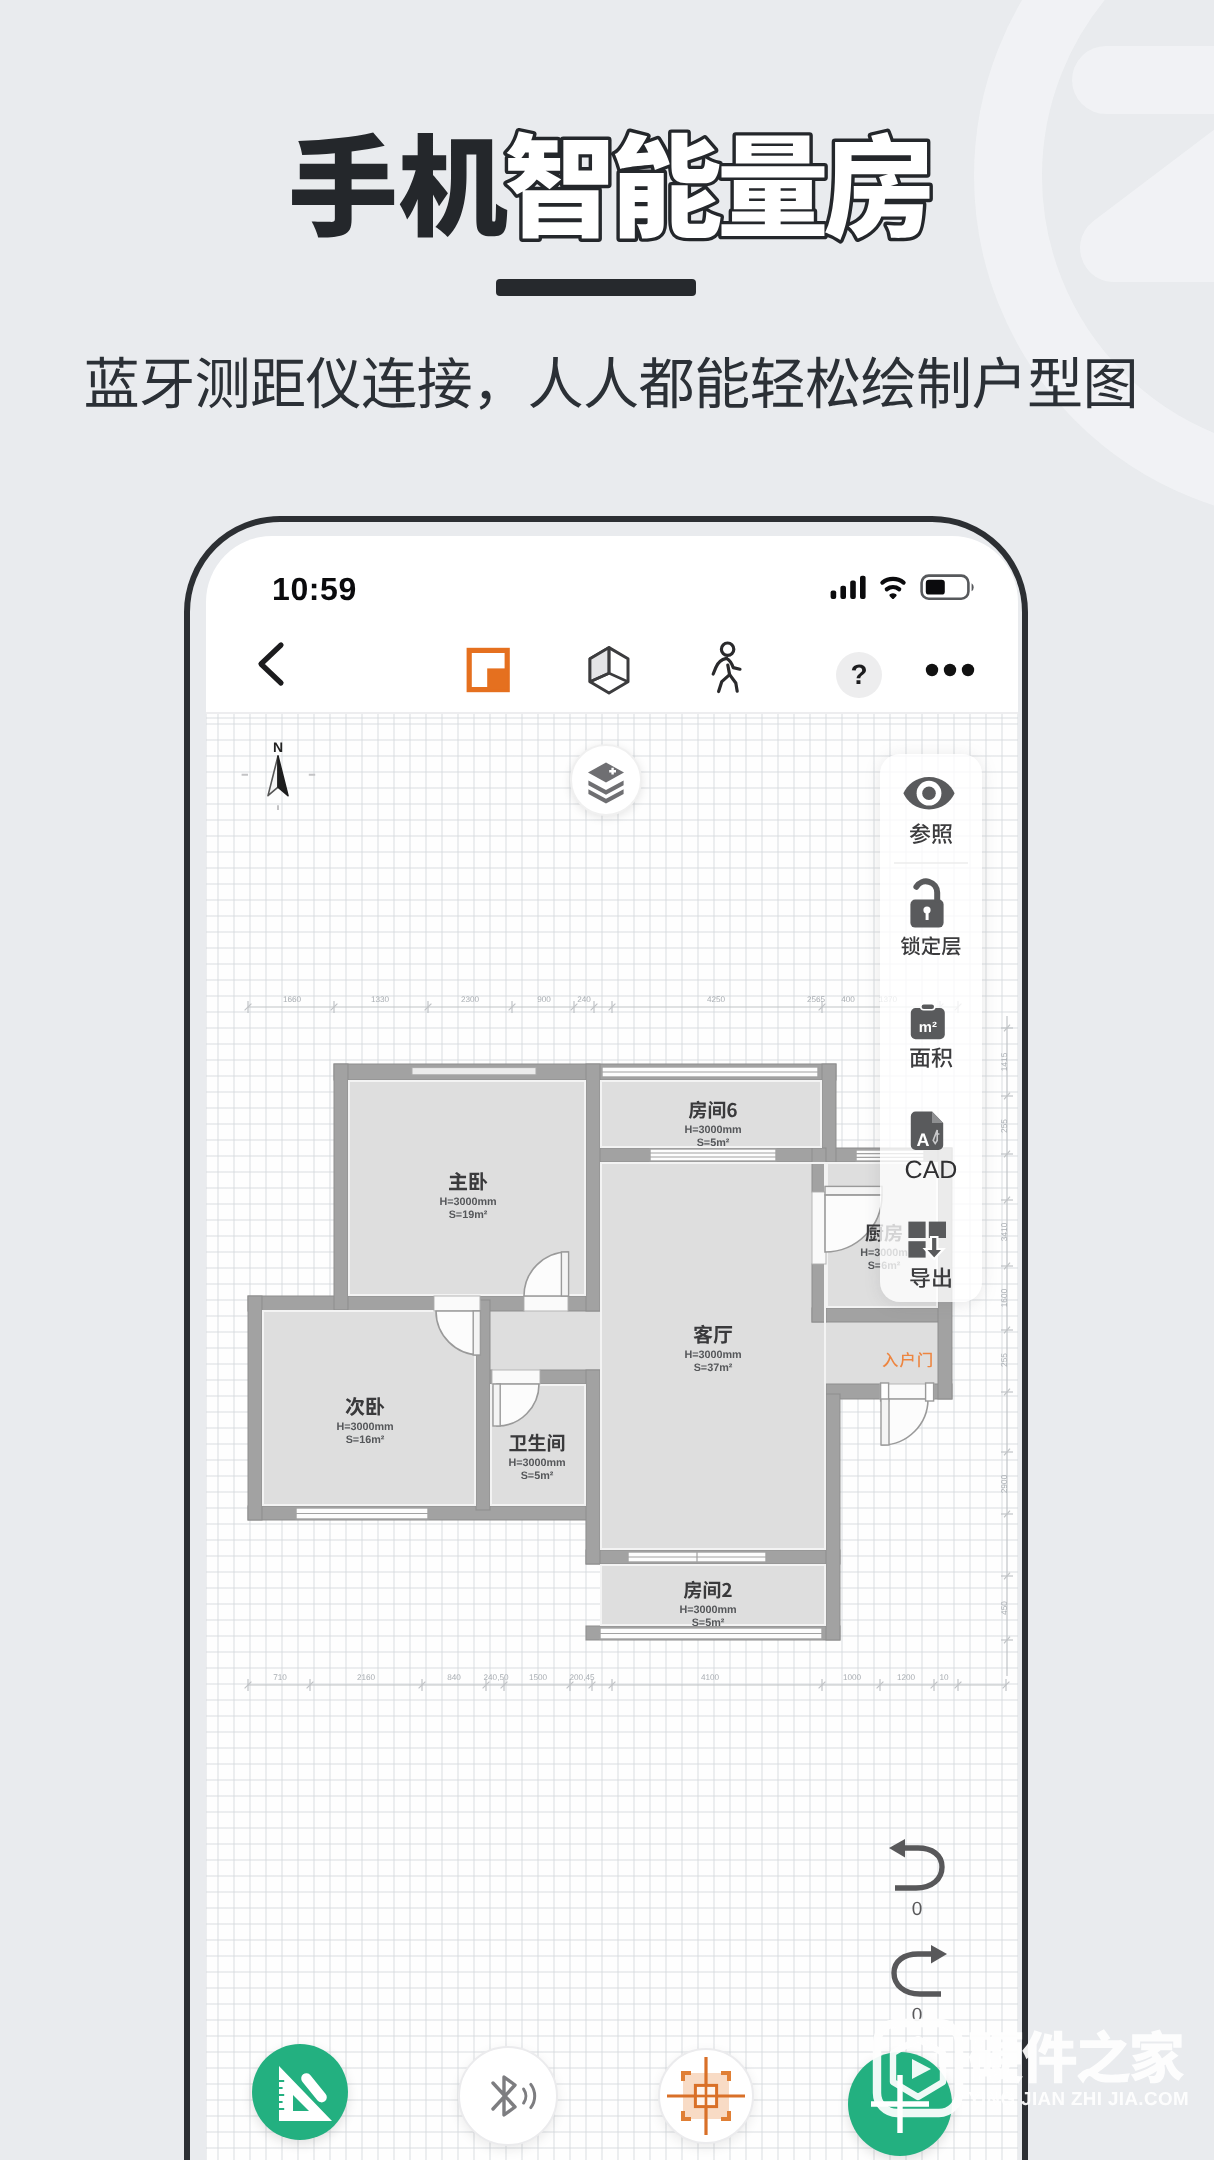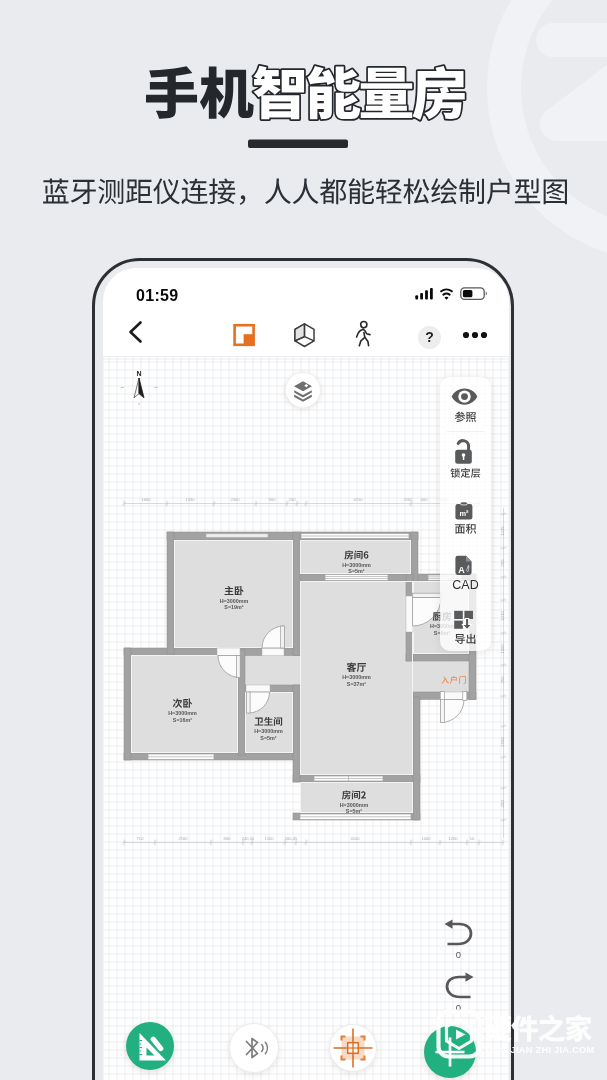--- a/index.html
+++ b/index.html
@@ -23,21 +23,21 @@
 <svg class="abs" style="left:0;top:0" width="607" height="230" viewBox="0 0 607 230">
 <path d="M60.06 189.66C61.34 191.12 62.66 193.19 63.16 194.59L64.9 193.64C64.34 192.27 63 190.28 61.65 188.82ZM50.65 184.65V194.31H52.72V184.65ZM45.44 185.63V193.61H47.43V185.63ZM59.61 178.38V180.37H51.96V178.38H49.89V180.37H43.4V182.19H49.89V183.87H51.96V182.19H59.61V183.9H61.71V182.19H68.32V180.37H61.71V178.38ZM58.04 184.09C57.34 187.06 56.02 189.92 54.4 191.85C54.88 192.1 55.72 192.69 56.08 193C57.06 191.79 57.96 190.2 58.71 188.4H67.22V186.61H59.38C59.64 185.91 59.83 185.21 60.03 184.51ZM46.2 195.26V201.56H43.09V203.38H68.57V201.56H65.6V195.26ZM48.16 201.56V196.97H52.05V201.56ZM53.87 201.56V196.97H57.79V201.56ZM59.61 201.56V196.97H63.56V201.56Z M75.54 183.17C74.95 185.8 74.03 189.36 73.3 191.54H84.92C81.42 195.38 75.79 199.02 70.78 200.75C71.29 201.23 71.93 202.07 72.29 202.6C77.64 200.47 83.66 196.33 87.39 191.74V201.4C87.39 201.9 87.19 202.04 86.69 202.07C86.15 202.07 84.47 202.1 82.6 202.01C82.93 202.6 83.3 203.55 83.41 204.14C85.85 204.17 87.33 204.08 88.25 203.75C89.15 203.41 89.51 202.77 89.51 201.4V191.54H95.84V189.5H89.51V181.91H94.53V179.86H72.94V181.91H87.39V189.5H76.05C76.61 187.59 77.17 185.32 77.61 183.39Z M110.91 199.32C112.34 200.72 113.99 202.68 114.77 203.94L116.14 202.99C115.33 201.79 113.65 199.88 112.22 198.51ZM106.04 180V197.59H107.69V181.63H113.76V197.5H115.47V180ZM121.58 178.74V201.7C121.58 202.12 121.41 202.26 121.02 202.26C120.62 202.29 119.31 202.29 117.82 202.26C118.08 202.77 118.36 203.58 118.44 204.03C120.4 204.06 121.6 204 122.33 203.69C123.03 203.38 123.31 202.85 123.31 201.7V178.74ZM117.74 180.9V197.67H119.42V180.9ZM109.79 183.62V193.53C109.79 196.92 109.23 200.42 104.55 202.8C104.86 203.05 105.39 203.75 105.59 204.08C110.63 201.54 111.41 197.31 111.41 193.56V183.62ZM99.57 180.17C101.14 181.04 103.15 182.38 104.1 183.28L105.39 181.57C104.38 180.73 102.34 179.5 100.83 178.69ZM98.36 187.73C99.9 188.6 101.95 189.86 102.96 190.7L104.22 189.02C103.15 188.21 101.08 187 99.57 186.22ZM98.92 202.66 100.83 203.78C102 201.2 103.4 197.76 104.41 194.82L102.73 193.72C101.61 196.86 100.04 200.5 98.92 202.66Z M129.31 181.4H134.71V186.33H129.31ZM140.48 188.24H147.93V193.95H140.48ZM151.43 179.84H138.38V203.02H151.93V200.98H140.48V195.94H149.91V186.25H140.48V181.91H151.43ZM126.03 200.86 126.56 202.85C129.47 202.04 133.48 200.92 137.29 199.86L137.03 198.01L133.39 198.99V194.03H137.06V192.18H133.39V188.15H136.61V179.58H127.46V188.15H131.43V199.52L129.28 200.08V190.98H127.49V200.53Z M167.92 179.86C169.18 181.68 170.52 184.15 171.08 185.63L172.85 184.62C172.29 183.14 170.89 180.79 169.63 179.02ZM176.26 180C175.26 186 173.69 191.23 170.5 195.35C167.7 191.46 166.02 186.36 165.01 180.42L162.99 180.73C164.17 187.34 165.99 192.86 169.04 197.06C166.86 199.32 164.06 201.17 160.39 202.54C160.81 202.96 161.4 203.72 161.65 204.17C165.26 202.74 168.09 200.89 170.3 198.65C172.43 201.03 175.03 202.91 178.34 204.2C178.67 203.64 179.34 202.8 179.85 202.38C176.54 201.2 173.91 199.35 171.81 196.97C175.4 192.55 177.19 186.89 178.36 180.37ZM160.25 178.49C158.68 182.75 156.08 186.95 153.3 189.66C153.7 190.14 154.28 191.23 154.51 191.74C155.49 190.73 156.44 189.55 157.34 188.29V204.08H159.35V185.13C160.47 183.2 161.45 181.15 162.26 179.08Z M182.87 179.72C184.3 181.32 186.04 183.48 186.79 184.85L188.53 183.67C187.69 182.33 185.95 180.2 184.5 178.69ZM187.49 187.87H181.81V189.83H185.48V198.62C184.27 199.13 182.85 200.44 181.39 202.15L182.96 204.2C184.25 202.24 185.51 200.44 186.37 200.44C186.99 200.44 187.94 201.45 189.12 202.24C191.13 203.52 193.51 203.83 197.15 203.83C199.98 203.83 205.16 203.66 207.15 203.52C207.21 202.88 207.54 201.76 207.82 201.17C204.99 201.48 200.71 201.73 197.24 201.73C193.96 201.73 191.5 201.54 189.65 200.33C188.67 199.72 188.03 199.16 187.49 198.82ZM191.08 190.48C191.33 190.22 192.31 190.06 193.65 190.06H197.97V193.89H189.4V195.85H197.97V201H200.12V195.85H206.9V193.89H200.12V190.06H205.55L205.58 188.1H200.12V184.65H197.97V188.1H193.37C194.21 186.64 195.03 184.93 195.81 183.14H206.39V181.29H196.54L197.41 178.97L195.22 178.38C194.97 179.36 194.63 180.34 194.27 181.29H189.62V183.14H193.54C192.87 184.76 192.23 186.08 191.92 186.61C191.36 187.62 190.88 188.32 190.41 188.43C190.63 188.99 190.99 190.03 191.08 190.48Z M221.07 184.12C221.88 185.24 222.72 186.81 223.08 187.79L224.76 187C224.4 186.05 223.5 184.57 222.66 183.45ZM212.78 178.41V184.04H209.45V186H212.78V192.18C211.38 192.6 210.09 193 209.08 193.25L209.62 195.32L212.78 194.28V201.65C212.78 202.01 212.64 202.12 212.3 202.12C212 202.12 210.99 202.12 209.9 202.1C210.15 202.66 210.43 203.55 210.48 204.06C212.11 204.08 213.14 204 213.79 203.66C214.46 203.33 214.74 202.77 214.74 201.62V193.64L217.51 192.74L217.23 190.78L214.74 191.57V186H217.54V184.04H214.74V178.41ZM224.2 178.91C224.65 179.64 225.13 180.51 225.49 181.32H219.02V183.17H234.23V181.32H227.7C227.28 180.45 226.7 179.42 226.14 178.6ZM229.83 183.48C229.33 184.79 228.29 186.64 227.45 187.87H218.04V189.69H234.96V187.87H229.52C230.28 186.78 231.09 185.35 231.82 184.06ZM229.72 194.59C229.16 196.36 228.32 197.76 227.09 198.88C225.52 198.23 223.92 197.67 222.41 197.2C222.94 196.41 223.53 195.52 224.09 194.59ZM219.5 198.09C221.32 198.65 223.34 199.35 225.27 200.16C223.31 201.26 220.68 201.93 217.26 202.29C217.62 202.71 217.96 203.5 218.16 204.08C222.19 203.5 225.21 202.57 227.4 201.09C229.69 202.12 231.74 203.22 233.11 204.2L234.48 202.6C233.11 201.65 231.18 200.67 229.05 199.72C230.36 198.37 231.26 196.69 231.82 194.59H235.26V192.77H225.13C225.6 191.9 226.02 191.04 226.39 190.2L224.43 189.83C224.04 190.76 223.53 191.76 222.97 192.77H217.68V194.59H221.91C221.1 195.88 220.26 197.11 219.5 198.09Z M240.45 204.9C243.39 203.86 245.29 201.56 245.29 198.54C245.29 196.58 244.45 195.32 242.91 195.32C241.76 195.32 240.78 196.02 240.78 197.34C240.78 198.65 241.73 199.32 242.88 199.32L243.36 199.27C243.22 201.2 241.99 202.52 239.83 203.41Z M276.6 178.46C276.51 182.78 276.68 196.47 265 202.38C265.65 202.82 266.32 203.5 266.71 204.03C273.57 200.36 276.54 194.09 277.86 188.46C279.23 193.7 282.25 200.61 289.28 203.92C289.62 203.33 290.23 202.6 290.82 202.15C280.91 197.7 279.17 185.97 278.75 182.61C278.89 180.93 278.92 179.5 278.95 178.46Z M304.35 178.46C304.26 182.78 304.43 196.47 292.75 202.38C293.4 202.82 294.07 203.5 294.46 204.03C301.32 200.36 304.29 194.09 305.61 188.46C306.98 193.7 310 200.61 317.03 203.92C317.37 203.33 317.98 202.6 318.57 202.15C308.66 197.7 306.92 185.97 306.5 182.61C306.64 180.93 306.67 179.5 306.7 178.46Z M333.52 179.33C332.96 180.68 332.32 181.94 331.59 183.14V181.63H328.06V178.6H326.1V181.63H321.79V183.5H326.1V186.86H320.5V188.74H327.22C325.07 190.87 322.6 192.63 319.89 193.98C320.28 194.37 320.95 195.24 321.2 195.68C321.99 195.26 322.74 194.82 323.47 194.31V204H325.38V202.35H331.7V203.61H333.72V191.46H327.17C328.12 190.62 329.02 189.69 329.86 188.74H334.98V186.86H331.37C332.96 184.76 334.31 182.44 335.43 179.92ZM328.06 183.5H331.37C330.64 184.68 329.83 185.8 328.93 186.86H328.06ZM325.38 200.58V197.62H331.7V200.58ZM325.38 195.94V193.19H331.7V195.94ZM336.18 179.98V204.14H338.26V181.96H343.49C342.57 184.2 341.31 187.23 340.05 189.61C342.99 192.04 343.88 194.17 343.88 195.96C343.91 196.97 343.69 197.78 343.04 198.18C342.68 198.37 342.23 198.48 341.73 198.48C341.11 198.54 340.27 198.51 339.35 198.43C339.71 199.02 339.94 199.91 339.96 200.5C340.86 200.56 341.84 200.56 342.6 200.47C343.32 200.39 343.97 200.16 344.5 199.83C345.51 199.18 345.93 197.87 345.93 196.13C345.93 194.14 345.17 191.93 342.2 189.33C343.58 186.72 345.12 183.5 346.26 180.84L344.75 179.89L344.42 179.98Z M357.77 190.14V192.55H351.81V190.14ZM349.85 188.35V204.11H351.81V198.4H357.77V201.68C357.77 202.04 357.69 202.15 357.33 202.15C356.91 202.18 355.73 202.18 354.41 202.12C354.69 202.68 355 203.5 355.11 204.06C356.88 204.06 358.08 204.03 358.87 203.72C359.62 203.38 359.85 202.8 359.85 201.7V188.35ZM351.81 194.2H357.77V196.75H351.81ZM371.07 180.48C369.48 181.32 366.96 182.33 364.55 183.14V178.44H362.48V187.73C362.48 190.03 363.18 190.67 365.87 190.67C366.43 190.67 370.07 190.67 370.68 190.67C372.89 190.67 373.54 189.75 373.76 186.33C373.17 186.19 372.33 185.88 371.91 185.52C371.77 188.29 371.58 188.77 370.49 188.77C369.7 188.77 366.62 188.77 366.03 188.77C364.77 188.77 364.55 188.6 364.55 187.7V184.85C367.27 184.06 370.26 183.06 372.47 182.05ZM371.41 192.97C369.79 194 367.1 195.1 364.55 195.94V191.46H362.48V200.92C362.48 203.27 363.21 203.89 365.92 203.89C366.51 203.89 370.21 203.89 370.82 203.89C373.17 203.89 373.76 202.88 374.01 199.13C373.45 198.99 372.61 198.65 372.14 198.32C372.03 201.48 371.8 202.01 370.65 202.01C369.84 202.01 366.73 202.01 366.12 202.01C364.8 202.01 364.55 201.84 364.55 200.95V197.67C367.38 196.89 370.6 195.8 372.78 194.54ZM349.4 186.42C349.99 186.16 350.97 186.02 358.64 185.49C358.89 186.02 359.12 186.53 359.29 186.98L361.11 186.14C360.52 184.46 358.95 181.94 357.49 180.06L355.79 180.73C356.49 181.68 357.19 182.8 357.8 183.9L351.64 184.23C352.85 182.75 354.11 180.87 355.09 179L352.9 178.32C352.01 180.51 350.47 182.72 349.99 183.31C349.51 183.9 349.09 184.32 348.67 184.4C348.93 184.96 349.29 185.97 349.4 186.42Z M377.07 192.6C377.29 192.38 378.16 192.21 379.11 192.21H381.66V196.24L375.92 197.22L376.37 199.27L381.66 198.23V204H383.62V197.84L386.76 197.2L386.64 195.35L383.62 195.91V192.21H386.45V190.31H383.62V185.97H381.66V190.31H378.94C379.73 188.38 380.51 186.08 381.18 183.67H386.7V181.68H381.69C381.94 180.73 382.14 179.75 382.33 178.8L380.29 178.38C380.15 179.47 379.92 180.59 379.67 181.68H376.17V183.67H379.2C378.64 185.94 378.02 187.79 377.74 188.49C377.26 189.72 376.9 190.62 376.42 190.76C376.65 191.26 376.96 192.21 377.07 192.6ZM388.02 179.86V181.8H396.98C394.71 185.35 390.51 188.35 386.53 189.89C386.98 190.31 387.6 191.09 387.88 191.6C390 190.67 392.16 189.44 394.12 187.9C396.42 189.02 398.94 190.45 400.31 191.46L401.57 189.78C400.25 188.88 397.84 187.62 395.66 186.58C397.51 184.85 399.08 182.83 400.11 180.51L398.66 179.78L398.24 179.86ZM388.16 192.6V194.54H393.17V201.4H386.56V203.36H401.46V201.4H395.27V194.54H400.25V192.6Z M417.73 179.3C416.86 183.42 415.32 187.37 413.16 189.86C413.67 190.14 414.65 190.78 415.04 191.12C417.19 188.4 418.9 184.18 419.91 179.7ZM424.56 179 422.57 179.44C423.8 184.26 425.29 187.79 427.69 191.04C428 190.45 428.73 189.72 429.32 189.3C427.19 186.53 425.71 183.34 424.56 179ZM408.12 178.38V184.32H403.84V186.28H407.93C407.03 190.14 405.27 194.59 403.45 196.92C403.84 197.45 404.34 198.37 404.57 198.93C405.88 197.08 407.17 194.03 408.12 190.87V204.11H410.17V190.25C411.06 191.82 412.07 193.67 412.55 194.7L414 193C413.47 192.13 411.12 188.66 410.17 187.42V186.28H413.69V184.32H410.17V178.38ZM423.13 195.04C423.89 196.44 424.7 198.06 425.37 199.6L417.11 200.56C419.01 197 420.83 192.49 422.12 188.18L419.91 187.37C418.73 192.13 416.47 197.31 415.71 198.65C415.04 200.05 414.48 200.98 413.92 201.17C414.17 201.73 414.53 202.8 414.65 203.24C415.46 202.88 416.63 202.68 426.13 201.45C426.43 202.21 426.69 202.91 426.85 203.52L428.81 202.63C428.14 200.5 426.41 196.97 424.89 194.31Z M431.36 200.42 431.87 202.46C434.25 201.54 437.36 200.33 440.32 199.18L439.93 197.39C436.77 198.57 433.52 199.72 431.36 200.42ZM443.74 187.73V189.64H453.37V187.73ZM431.87 190.06C432.26 189.86 432.88 189.72 435.82 189.33C434.75 191.04 433.8 192.41 433.35 192.94C432.57 193.98 431.98 194.7 431.39 194.82C431.62 195.38 431.95 196.36 432.06 196.8C432.62 196.44 433.52 196.1 439.99 194.42C439.93 194 439.88 193.22 439.9 192.63L435.06 193.81C436.99 191.29 438.87 188.24 440.41 185.24L438.56 184.18C438.06 185.3 437.5 186.42 436.88 187.48L433.88 187.79C435.45 185.32 436.96 182.16 438.08 179.16L436.1 178.3C435.12 181.68 433.27 185.38 432.68 186.3C432.12 187.28 431.67 187.96 431.2 188.07C431.42 188.63 431.76 189.64 431.87 190.06ZM441.28 203.52C442 203.19 443.15 203.05 453.46 201.9C453.93 202.74 454.32 203.52 454.6 204.17L456.42 203.27C455.61 201.45 453.74 198.6 452.08 196.5L450.4 197.22C451.1 198.15 451.83 199.21 452.48 200.28L444.44 201.06C445.64 199.16 447.3 196.33 448.36 194.54H456.03V192.58H441.36V194.54H446.09C445.03 196.38 442.87 200 442.26 200.7C441.78 201.23 441.11 201.4 440.55 201.54C440.77 201.98 441.16 203.02 441.28 203.52ZM448.08 178.3C446.43 182.16 443.46 185.55 440.18 187.68C440.52 188.15 441.08 189.19 441.28 189.66C444.02 187.73 446.57 184.96 448.5 181.77C450.46 184.48 453.4 187.37 455.95 189.24C456.17 188.68 456.65 187.79 457.04 187.31C454.41 185.63 451.24 182.64 449.48 180.03L450.01 178.91Z M476.98 180.96V196.47H478.97V180.96ZM481.96 178.66V201.26C481.96 201.7 481.82 201.84 481.4 201.84C480.87 201.87 479.3 201.87 477.65 201.82C477.93 202.46 478.24 203.44 478.35 204.03C480.45 204.03 481.99 203.97 482.83 203.64C483.7 203.24 484.03 202.63 484.03 201.23V178.66ZM462.03 179.05C461.44 181.77 460.49 184.57 459.2 186.44C459.73 186.64 460.65 187 461.07 187.23C461.55 186.42 462.03 185.44 462.47 184.34H466.14V187.28H459.31V189.22H466.14V192.07H460.6V201.84H462.5V193.98H466.14V204.11H468.16V193.98H472.05V199.72C472.05 200.02 471.97 200.11 471.66 200.11C471.35 200.14 470.43 200.14 469.25 200.08C469.5 200.61 469.75 201.37 469.84 201.93C471.38 201.93 472.47 201.9 473.11 201.59C473.81 201.26 473.98 200.72 473.98 199.77V192.07H468.16V189.22H474.96V187.28H468.16V184.34H473.87V182.41H468.16V178.49H466.14V182.41H463.17C463.48 181.46 463.76 180.45 463.99 179.44Z M492.72 184.68H507.33V190.31H492.69L492.72 188.82ZM498.15 178.77C498.71 180 499.32 181.57 499.66 182.72H490.53V188.82C490.53 193.05 490.17 198.88 486.75 203.05C487.26 203.27 488.18 203.92 488.57 204.31C491.32 200.95 492.3 196.3 492.6 192.27H507.33V194.12H509.46V182.72H500.58L501.87 182.33C501.54 181.24 500.84 179.53 500.16 178.24Z M531.33 179.98V189.36H533.26V179.98ZM536.57 178.55V191.06C536.57 191.43 536.45 191.54 536.01 191.57C535.59 191.6 534.19 191.6 532.59 191.54C532.9 192.1 533.18 192.91 533.29 193.47C535.28 193.47 536.65 193.44 537.49 193.11C538.33 192.8 538.55 192.27 538.55 191.09V178.55ZM524.41 181.38V185.24H520.94V185.07V181.38ZM515.43 185.24V187.12H518.84C518.53 188.99 517.61 190.9 515.2 192.38C515.59 192.66 516.29 193.44 516.57 193.84C519.43 192.07 520.49 189.55 520.8 187.12H524.41V193.14H526.4V187.12H529.59V185.24H526.4V181.38H529.01V179.53H516.35V181.38H519.01V185.04V185.24ZM526.63 192.6V195.71H517.78V197.64H526.63V201.2H514.87V203.16H540.21V201.2H528.78V197.64H537.29V195.71H528.78V192.6Z M551.8 194.09C554.04 194.56 556.9 195.54 558.46 196.33L559.33 194.9C557.76 194.17 554.94 193.25 552.7 192.8ZM549 197.64C552.86 198.12 557.71 199.24 560.4 200.19L561.32 198.62C558.6 197.73 553.76 196.64 549.98 196.22ZM543.65 179.61V204.14H545.67V202.96H564.88V204.14H566.98V179.61ZM545.67 201.09V181.52H564.88V201.09ZM552.89 182.08C551.49 184.37 549.08 186.56 546.68 187.98C547.12 188.26 547.85 188.91 548.16 189.24C549 188.68 549.87 188.01 550.74 187.26C551.58 188.15 552.61 188.99 553.73 189.75C551.35 190.87 548.66 191.71 546.17 192.21C546.54 192.6 546.98 193.42 547.18 193.92C549.92 193.28 552.86 192.24 555.52 190.81C557.85 192.07 560.51 193.02 563.17 193.61C563.42 193.11 563.95 192.38 564.34 192.02C561.88 191.57 559.42 190.81 557.23 189.8C559.33 188.43 561.1 186.84 562.27 184.93L561.07 184.23L560.76 184.32H553.51C553.93 183.78 554.32 183.25 554.66 182.69ZM551.88 186.14 552.08 185.94H559.33C558.32 187.03 556.98 188.01 555.47 188.88C554.04 188.07 552.81 187.14 551.88 186.14Z" fill="#2b3036"></path>
 </svg>
 
 <div class="abs" style="left:92px;top:258px;width:422px;height:880px;
      border:3px solid #2c2f33;border-radius:48px;box-sizing:border-box;"></div>
 
 <div class="abs" style="left:103px;top:268px;width:406px;height:812px;background:#ffffff;
      border-radius:33px 33px 0 0;overflow:hidden;">
 
-<div class="abs" style="left:33px;top:19px;font-size:16px;font-weight:bold;color:#0b0b0d;letter-spacing:.3px;">01:59</div>
+<div class="abs" style="left:33px;top:19px;font-size:16px;font-weight:bold;color:#0b0b0d;letter-spacing:.3px;">10:59</div>
 
 <svg class="abs" style="left:309px;top:18px" width="80" height="16" viewBox="0 0 80 16">
 
   <rect x="3.3" y="9.2" width="2.8" height="4.3" rx="1" fill="#0b0b0d"></rect>
   <rect x="8.2" y="6.9" width="2.8" height="6.6" rx="1" fill="#0b0b0d"></rect>
   <rect x="13.1" y="4.3" width="2.8" height="9.2" rx="1" fill="#0b0b0d"></rect>
   <rect x="18" y="1.9" width="2.8" height="11.6" rx="1" fill="#0b0b0d"></rect>
 
   <path d="M29.2 5.3 a8.5 8.5 0 0 1 10.6 0" stroke="#0b0b0d" stroke-width="2.1" fill="none" stroke-linecap="round"></path>
   <path d="M31.4 8.6 a5.3 5.3 0 0 1 6.2 0" stroke="#0b0b0d" stroke-width="2.1" fill="none" stroke-linecap="round"></path>

